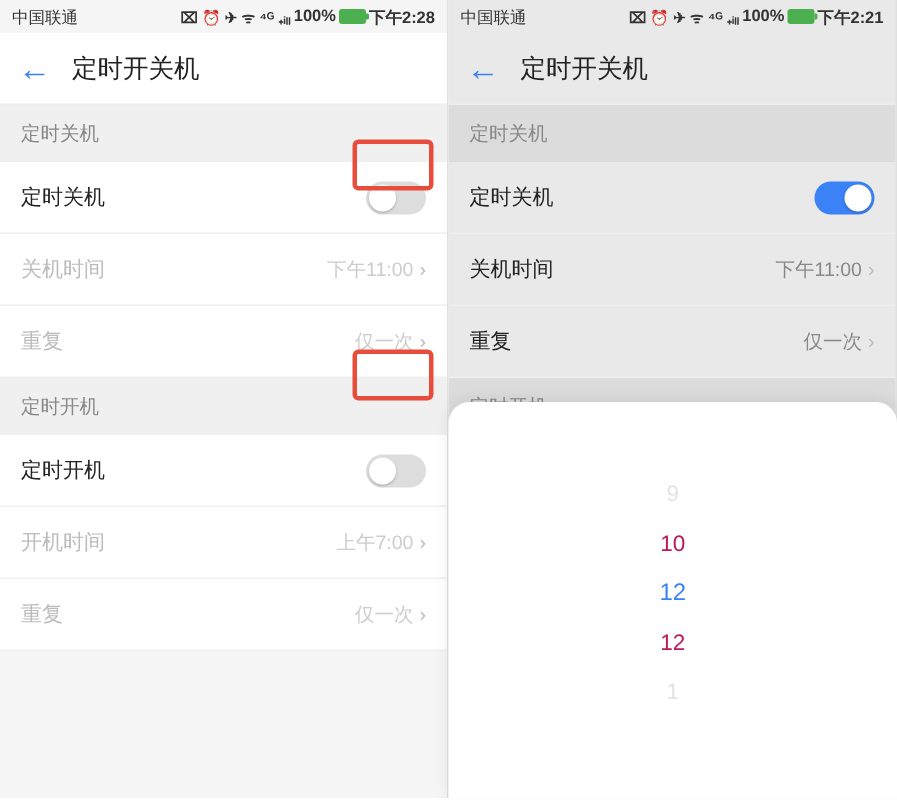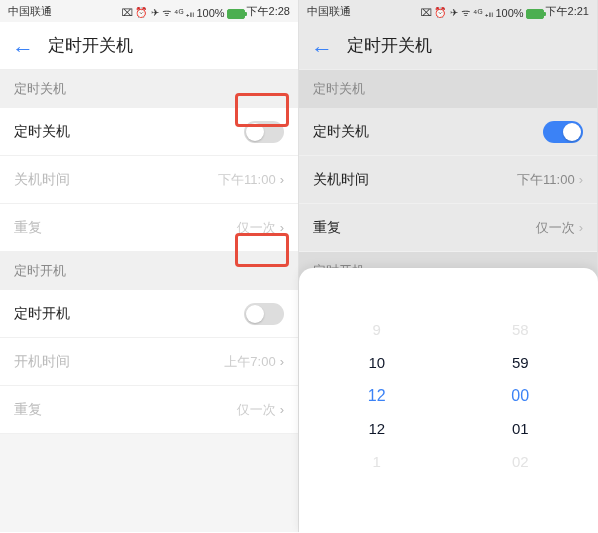--- a/index.html
+++ b/index.html
@@ -2,21 +2,21 @@
 <html><head>
 <meta charset="utf-8">
 <style>
 * { margin: 0; padding: 0; box-sizing: border-box; font-family: -apple-system, "Helvetica Neue", Arial, sans-serif; }
 body { background: #fff; width: 598px; height: 533px; display: flex; position: relative; }
 .screen { width: 299px; height: 532px; background: #f5f5f5; border-right: 1px solid #e0e0e0; display: flex; flex-direction: column; overflow: hidden; }
 .screen:last-child { border-right: none; }
 
 .statusbar { height: 22px; background: #f5f5f5; display: flex; justify-content: space-between; align-items: center; padding: 0 8px; font-size: 11px; color: #333; }
 .sb-left { font-size: 11px; }
-.sb-right { display: flex; align-items: flex-end; gap: 2px; font-size: 11px; }
+.sb-right { display: flex; align-items: center; gap: 2px; font-size: 11px; font-weight: bold; }
 .battery { width: 18px; height: 10px; border: 1px solid #4caf50; border-radius: 2px; background: #4caf50; position: relative; }
 .battery:after { content: ""; position: absolute; right: -3px; top: 2px; width: 2px; height: 4px; background: #4caf50; border-radius: 0 1px 1px 0; }
 
 .titlebar { height: 48px; background: #fff; display: flex; align-items: center; padding: 0 12px; gap: 14px; border-bottom: 1px solid #eee; }
 .titlebar.dim { background: #e9e9e9; }
 .back-arrow { color: #3b82f6; font-size: 22px; font-weight: 300; }
 .title { font-size: 17px; color: #222; }
 
 .section-header { height: 38px; background: #f0f0f0; display: flex; align-items: center; padding: 0 14px; font-size: 13px; color: #888; }
 
@@ -35,21 +35,21 @@
 .toggle.on { background: #3b82f6; }
 .toggle.on .knob { left: 20px; }
 
 .redbox { position: absolute; border: 3px solid #e74c3c; border-radius: 4px; pointer-events: none; }
 
 .picker-overlay { position: absolute; left: 299px; right: 0; bottom: 0; height: 265px; background: #fff; border-radius: 14px 14px 0 0; box-shadow: 0 -2px 10px rgba(0,0,0,0.08); display: flex; flex-direction: column; padding: 8px 6px 12px 6px; }
 .picker-wheels { flex: 1; display: flex; justify-content: space-around; align-items: center; position: relative; }
 .wheel { display: flex; flex-direction: column; align-items: center; gap: 9px; font-size: 15px; color: #666; }
 .wheel .item { height: 24px; display: flex; align-items: center; }
 .wheel .sel { color: #3b82f6; font-weight: 500; font-size: 16px; }
-.wheel .faded { color: #0f172a; text-align: center; }
+.wheel .faded { color: #be185d; text-align: center; }
 .wheel .faded2 { color: #e3e3e3; }
 
 .picker-buttons { display: flex; gap: 10px; padding: 6px 6px 0 6px; }
 .pbtn { flex: 1; height: 40px; background: #f2f2f2; border-radius: 20px; display: flex; align-items: center; justify-content: center; font-size: 15px; color: #3b82f6; }
 
 
 .ico { font-size: 10px; }
 </style>
 </head>
 <body>
@@ -162,26 +162,19 @@
 
 <div class="picker-overlay">
   <div class="picker-wheels">
     <div class="wheel">
       <span class="item faded2">9</span>
       <span class="item faded">10</span>
       <span class="item sel">12</span>
       <span class="item faded">12</span>
       <span class="item faded2">1</span>
     </div>
-    <div class="wheel">
-      <span class="item faded2">58</span>
-      <span class="item faded">59</span>
-      <span class="item sel">00</span>
-      <span class="item faded">01</span>
-      <span class="item faded2">02</span>
-    </div>
   </div>
   <div class="picker-buttons">
   </div>
 </div>
 
 <div class="redbox" style="left:235px;top:93px;width:54px;height:34px;"></div>
 <div class="redbox" style="left:235px;top:233px;width:54px;height:34px;"></div>
 
 </body></html>

